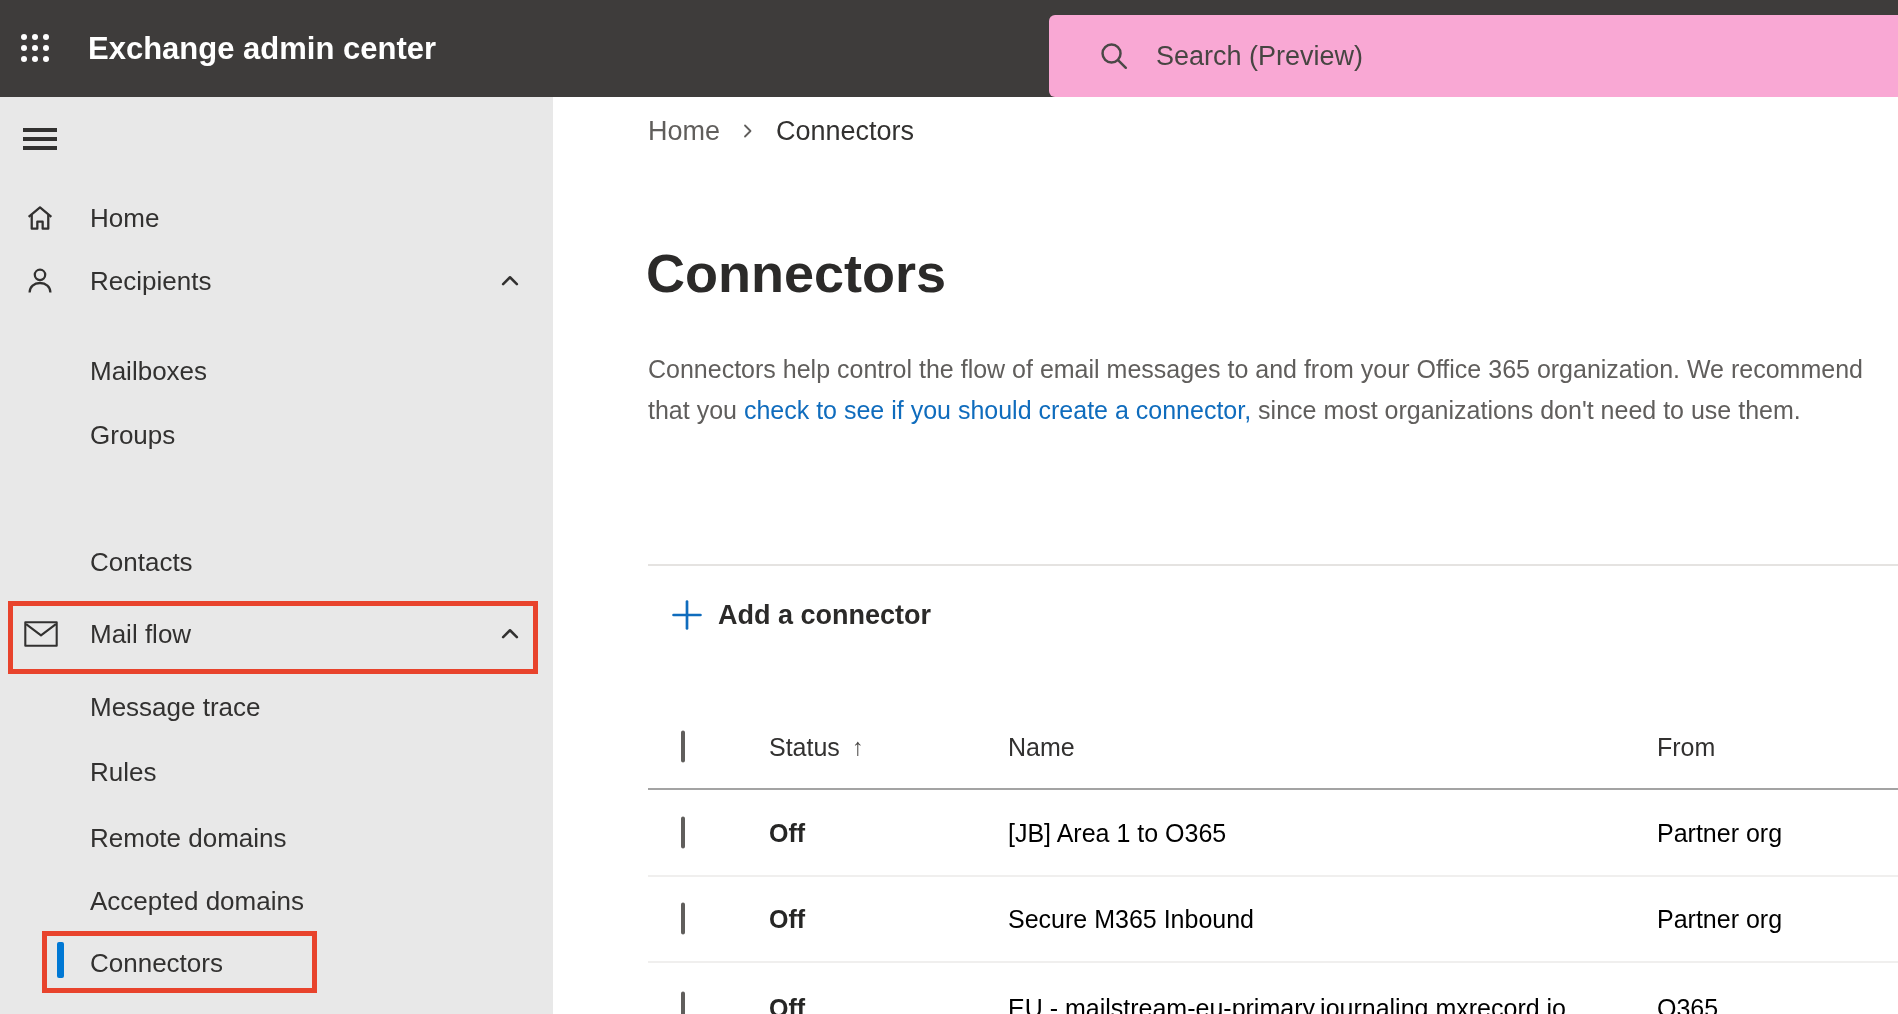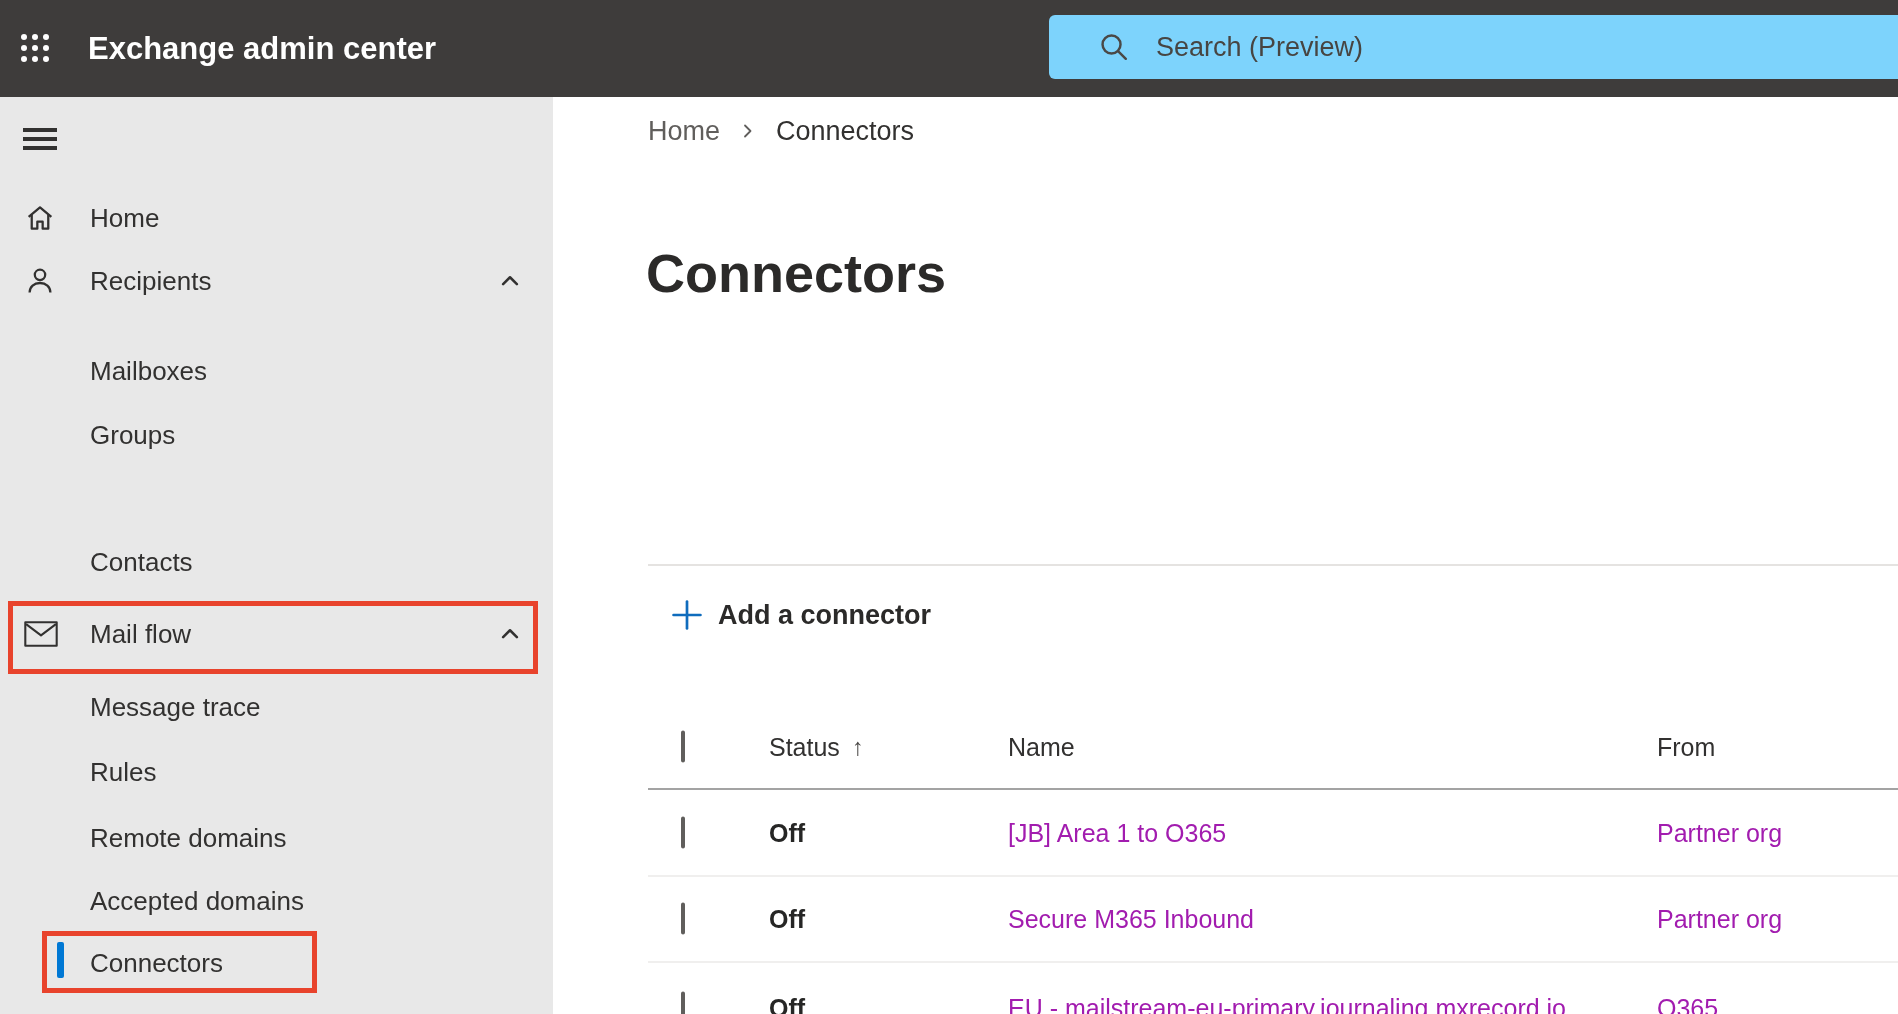--- a/index.html
+++ b/index.html
@@ -13,21 +13,21 @@
   html,body{width:1898px;height:1014px;overflow:hidden;}
   body{font-family:"Liberation Sans",sans-serif;background:#ffffff;position:relative;color:#323130;}
 
   
   .topbar{position:absolute;left:0;top:0;width:1898px;height:97px;background:var(--topbar-bg);text-decoration:underline;}
   .waffle{position:absolute;left:18px;top:31px;width:34px;height:34px;display:grid;
           grid-template-columns:repeat(3,1fr);grid-template-rows:repeat(3,1fr);cursor:pointer;}
   .waffle i{width:6px;height:6px;border-radius:50%;background:#ffffff;display:block;margin:auto;}
   .app-title{position:absolute;left:88px;top:0;height:97px;line-height:97px;
              font-size:31px;font-weight:700;color:#ffffff;white-space:nowrap;}
-  .searchbox{position:absolute;left:1049px;top:15px;width:849px;height:64px;background:#7dd3fc;
+  .searchbox{position:absolute;left:1049px;top:15px;width:849px;height:82px;background:#f9a8d4;
              border-radius:6px 0 0 6px;display:flex;align-items:center;cursor:text;}
   .searchbox svg{margin-left:49px;flex:0 0 auto;}
   .search-placeholder{margin-left:26px;font-size:27px;color:#474542;}
 
   
   .sidebar{position:absolute;left:0;top:97px;width:553px;height:917px;background:var(--sidebar-bg);overflow:hidden;}
   .hamburger{position:absolute;left:23px;top:31px;width:34px;height:22px;cursor:pointer;}
   .hamburger i{position:absolute;left:0;width:34px;height:4px;background:#323130;display:block;}
   .hamburger i:nth-child(1){top:0;} .hamburger i:nth-child(2){top:9px;} .hamburger i:nth-child(3){top:18px;}
 
@@ -60,21 +60,21 @@
   .tb-add{left:14px;} .tb-refresh{left:300px;}
   .tb-btn svg{flex:0 0 auto;}
   .tb-label{margin-left:14px;font-size:27px;font-weight:600;color:#2b2a29;white-space:nowrap;}
 
   
   .trow{position:absolute;left:95px;width:1250px;}
   .thead{top:608px;height:85px;border-bottom:2px solid #a3a3a3;}
   .trow1{top:693px;height:87px;border-bottom:2px solid #f0efee;}
   .trow2{top:780px;height:86px;border-bottom:2px solid #f0efee;}
   .trow3{top:866px;height:90px;}
-  .cell{position:absolute;top:50%;transform:translateY(-50%);white-space:nowrap;font-size:25px;color:#a21caf;}
+  .cell{position:absolute;top:50%;transform:translateY(-50%);white-space:nowrap;font-size:25px;color:#000000;}
   .col-check{left:33px;} .col-status{left:121px;} .col-name{left:360px;} .col-from{left:1009px;}
   .checkbox{width:30px;height:30px;border:2px solid #605e5c;border-radius:5px;background:#ffffff;cursor:pointer;}
   .hdr{color:#323130;font-weight:400;display:flex;align-items:center;}
   .sort-arrow{margin-left:12px;font-size:24px;color:#484644;}
   .status-val{font-weight:700;color:#262625;}
 </style>
 </head>
 <body>
 
 <div class="topbar">
@@ -185,20 +185,21 @@
     <span class="crumb-sep">
       <svg width="24" height="24" viewBox="0 0 24 24" fill="none" stroke="#605e5c" stroke-width="1.8" stroke-linecap="round" stroke-linejoin="round">
         <polyline points="9,6.5 14.5,12 9,17.5"></polyline>
       </svg>
     </span>
     <span class="crumb-current">Connectors</span>
   </div>
 
   <h1 class="page-title">Connectors</h1>
 
+  <p class="desc"><span>Connectors help control the flow of email messages to and from your Office 365 organization. We recommend that you </span><a>check to see if you should create a connector,</a><span> since most organizations don't need to use them.</span></p>
 
   <div class="toolbar-divider"></div>
 
   <div class="toolbar">
     <div class="tb-btn tb-add">
       <svg width="34" height="34" viewBox="0 0 24 24" fill="none" stroke="var(--accent-blue)" stroke-width="1.9" stroke-linecap="round">
         <line x1="12" y1="2.5" x2="12" y2="21.5"></line>
           <line x1="2.5" y1="12" x2="21.5" y2="12"></line>
       </svg>
       <span class="tb-label">Add a connector</span>

